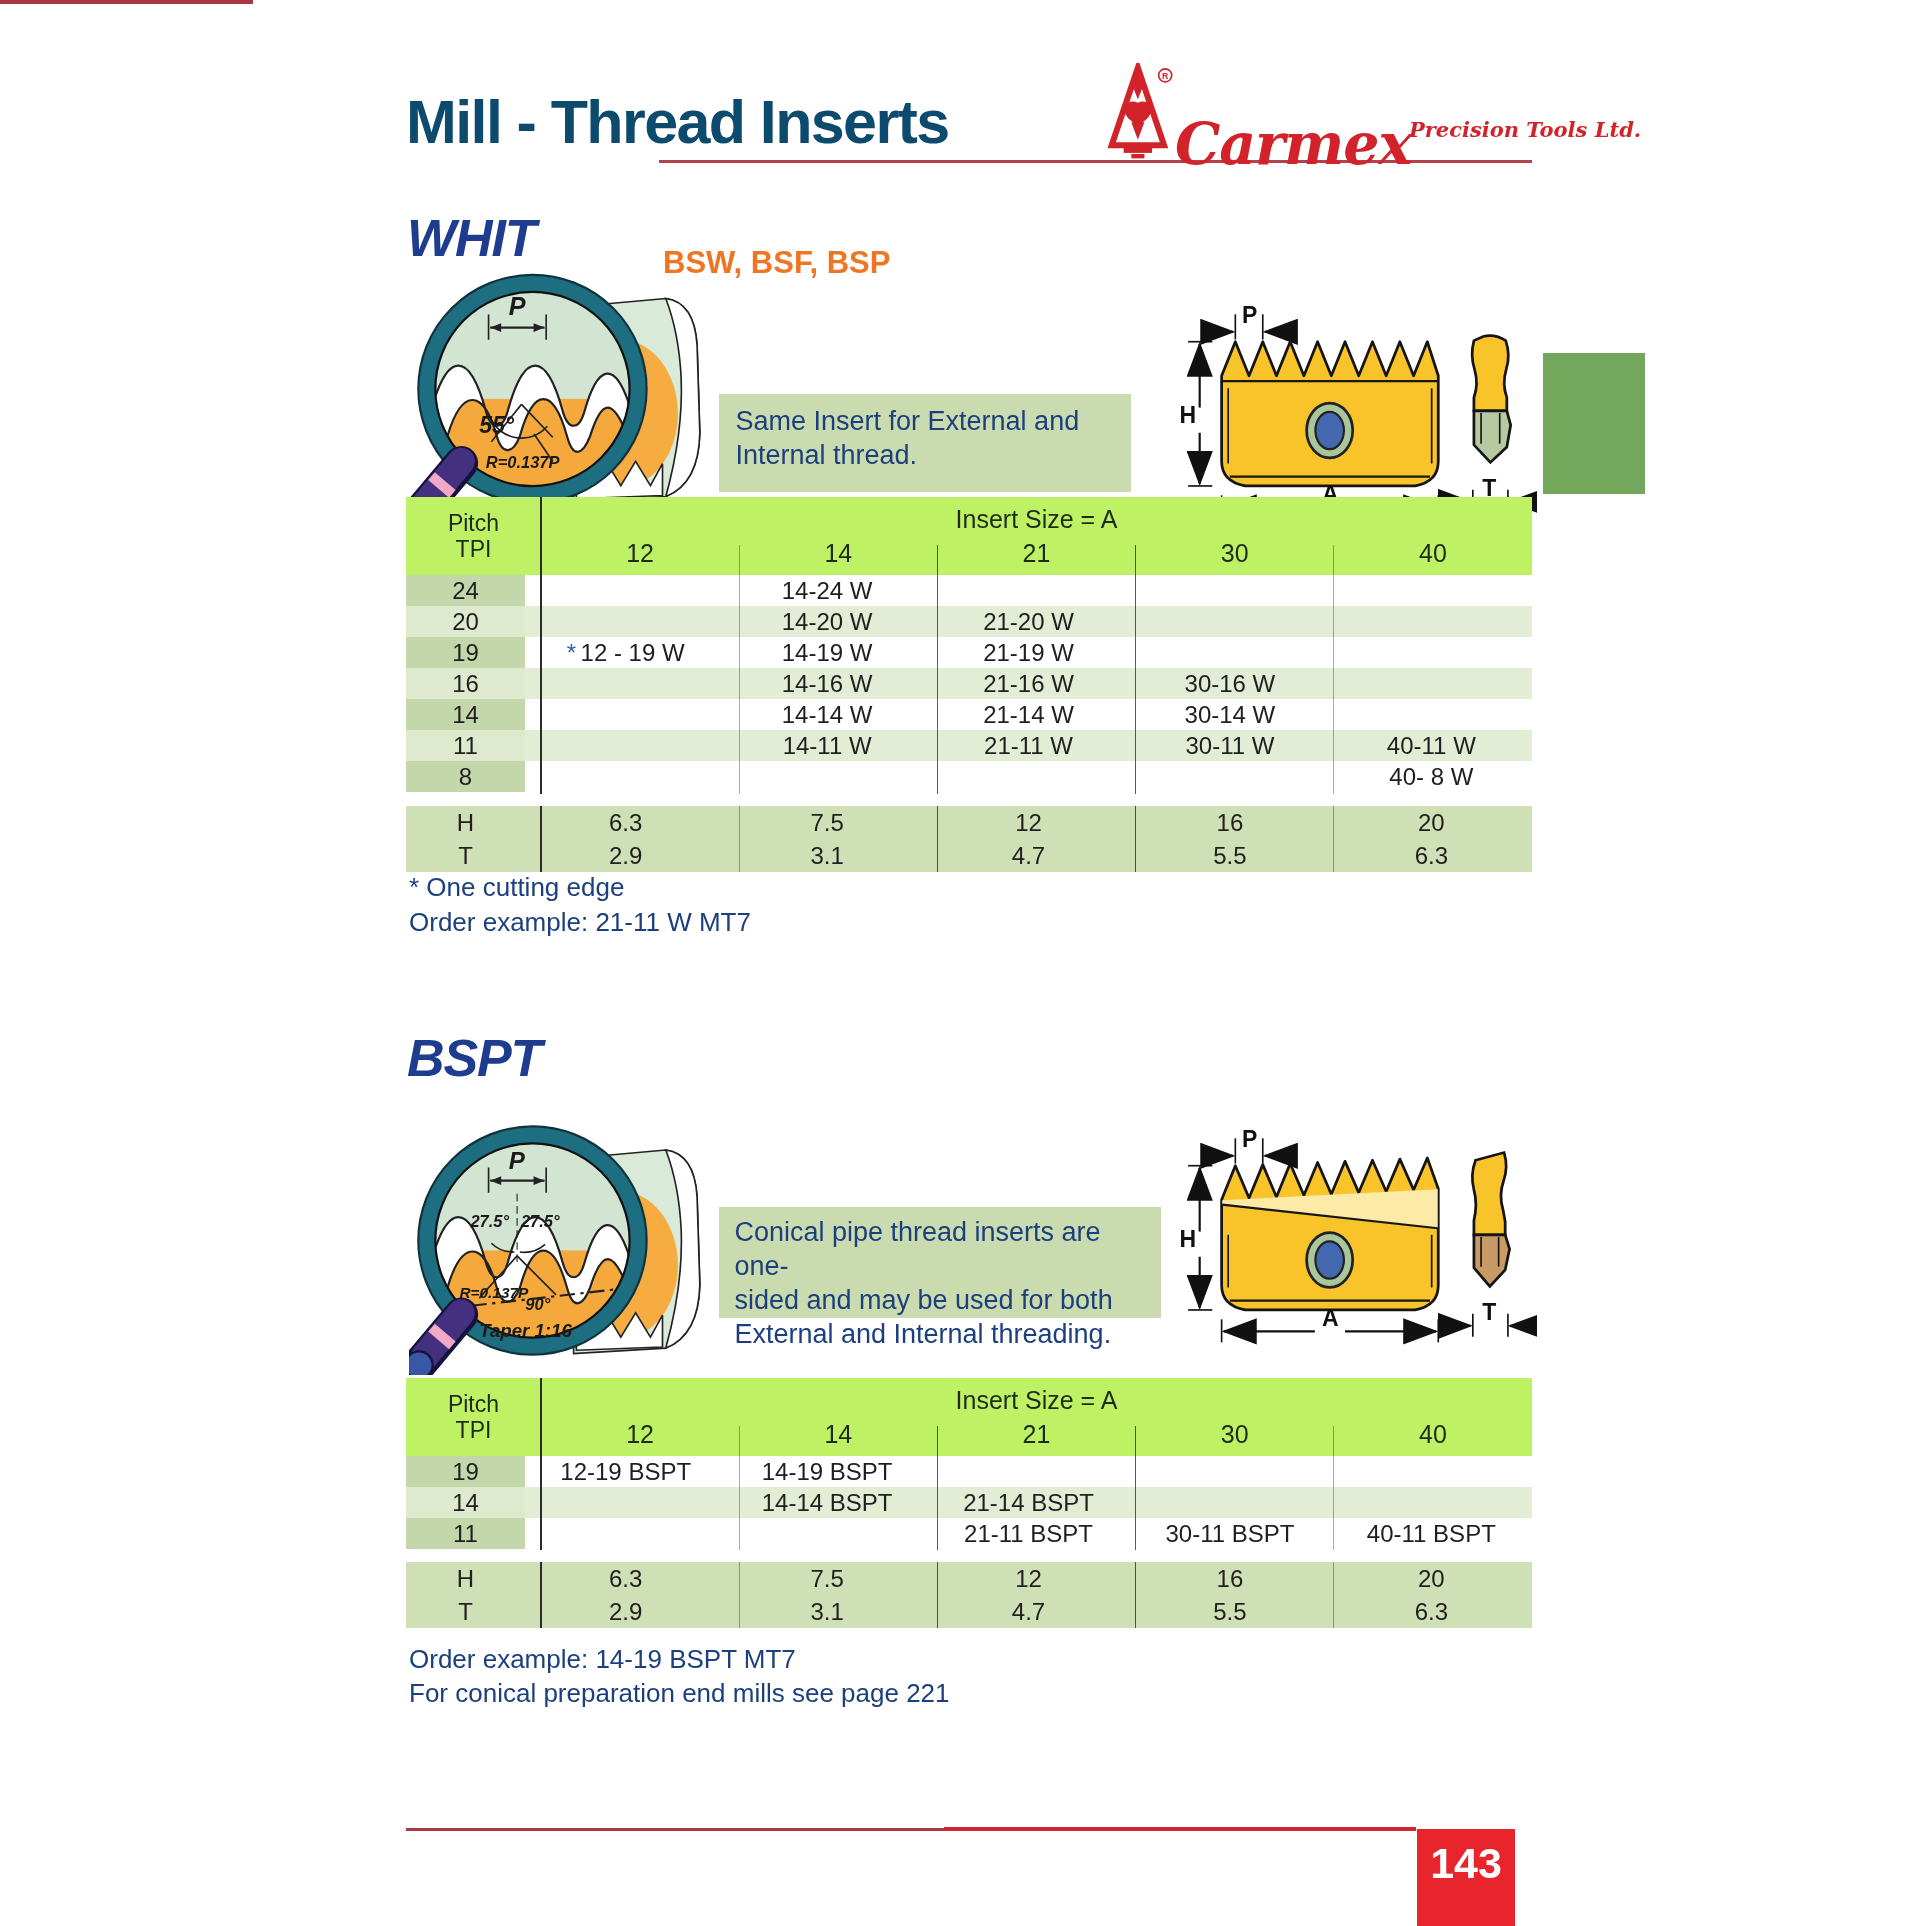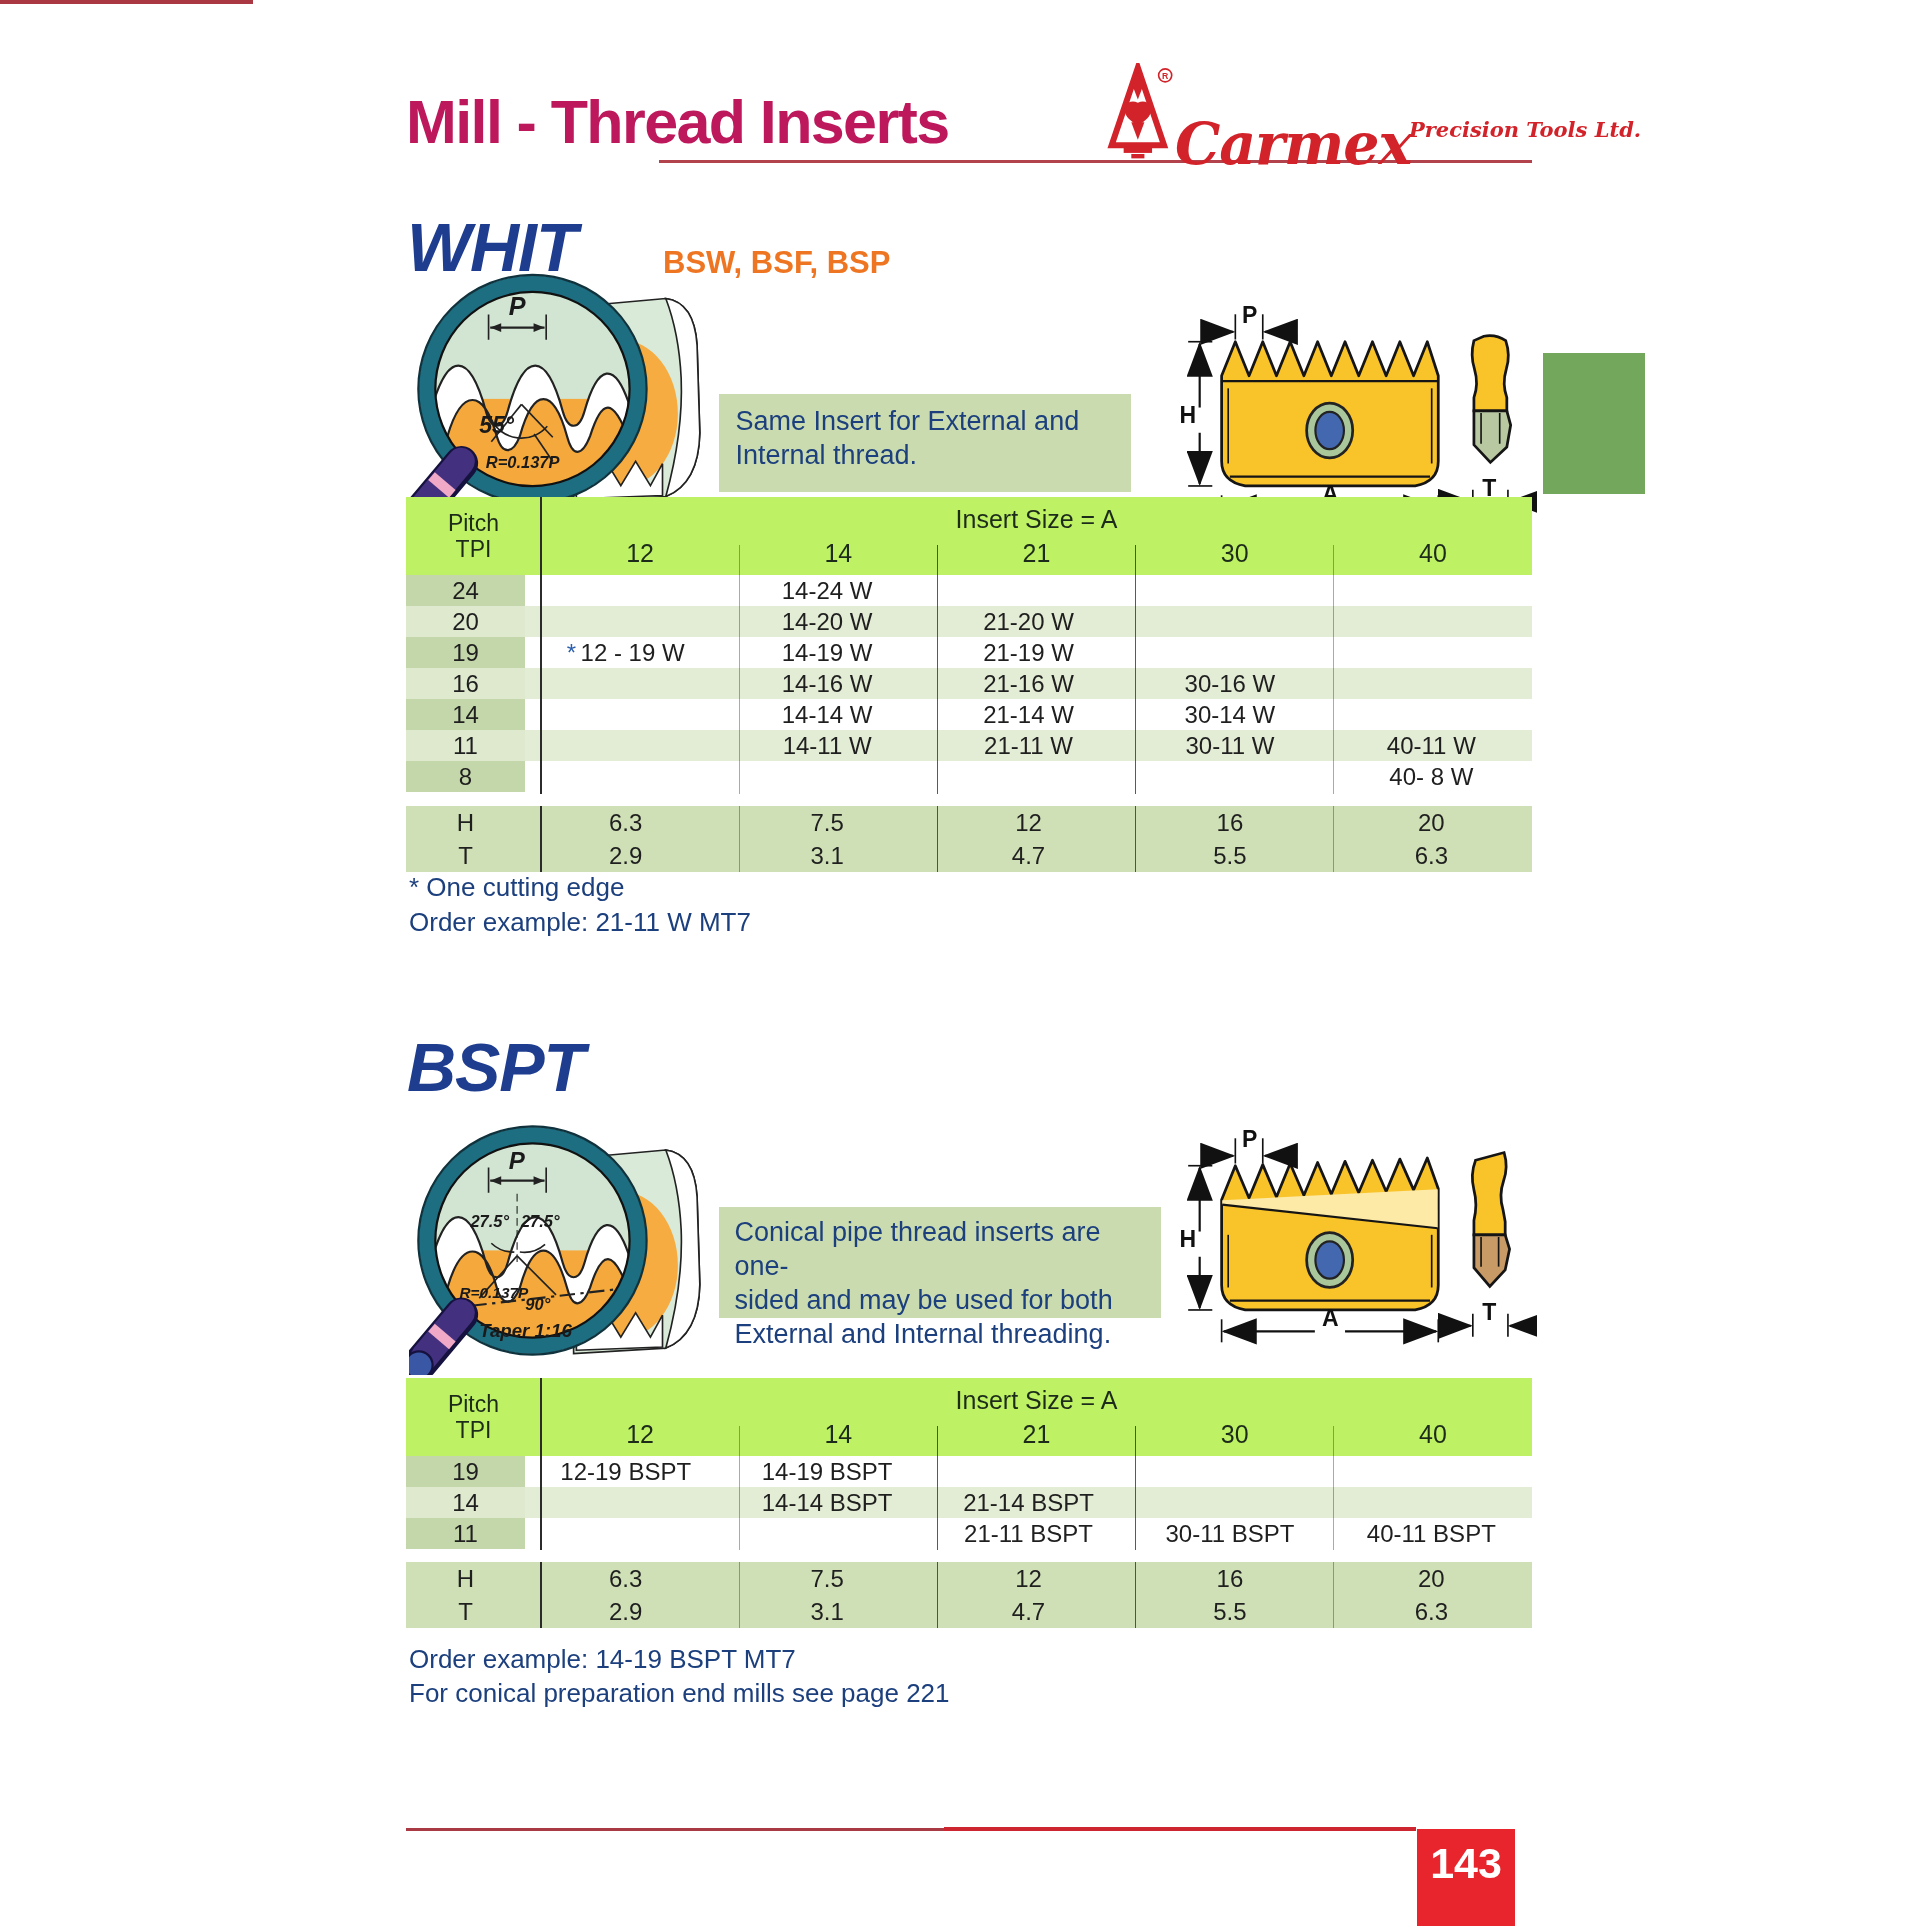--- a/index.html
+++ b/index.html
@@ -1,32 +1,32 @@
 <!DOCTYPE html>
 <html style="font-size:8.8px"><head>
 <meta charset="utf-8">
 <style>
   html,body{margin:0;padding:0;background:#fff;}
   #page{position:relative;width:1926px;height:1926px;background:#ffffff;overflow:hidden;
         font-family:"Liberation Sans",sans-serif;}
 
   
   .page-title{position:absolute;left:406px;top:87px;font-size:61px;font-weight:bold;
-              letter-spacing:-1.6px;color:#be185d;}
+              letter-spacing:-1.6px;color:#0c4a6e;}
   .rule{position:absolute;height:2.7px;background:#b2434c;}
   .rule-left{left:406px;top:159px;width:253px;height:4.4px;background:#a93843;}
   .rule-right{left:659px;top:160px;width:873px;}
   .brand{position:absolute;left:1104px;top:63px;width:434px;height:99px;}
   .brand-name{position:absolute;left:71px;top:11px;font-family:"DejaVu Serif",serif;
               font-style:italic;font-weight:bold;font-size:57px;color:#d2232a;letter-spacing:-1.1px;margin-top:36px;}
   .brand-tagline{position:absolute;left:305px;top:54px;font-family:"DejaVu Serif",serif;
               font-style:italic;font-weight:bold;font-size:21px;color:#d2232a;white-space:nowrap;}
 
   
-  .sec-title{position:absolute;font-size:68px;font-weight:bold;font-style:italic;
+  .sec-title{position:absolute;font-size:52px;font-weight:bold;font-style:italic;
              color:#1e3d8f;letter-spacing:-1.1px;}
   .whit-title{left:407px;top:208px;}
   .whit-sub{position:absolute;left:663px;top:245px;font-size:31px;font-weight:bold;color:#ee7623;}
   .bspt-title{left:407px;top:1028px;}
 
   
   .info-box{position:absolute;background:#cadcaf;color:#1c3f7d;font-size:27px;line-height:34px;}
   .info-box-1{left:719px;top:394px;width:395px;height:88px;padding:10px 0 0 16.5px;}
   .info-box-2{left:719px;top:1207px;width:427px;height:103px;padding:7.7px 0 0 15.4px;}
 

